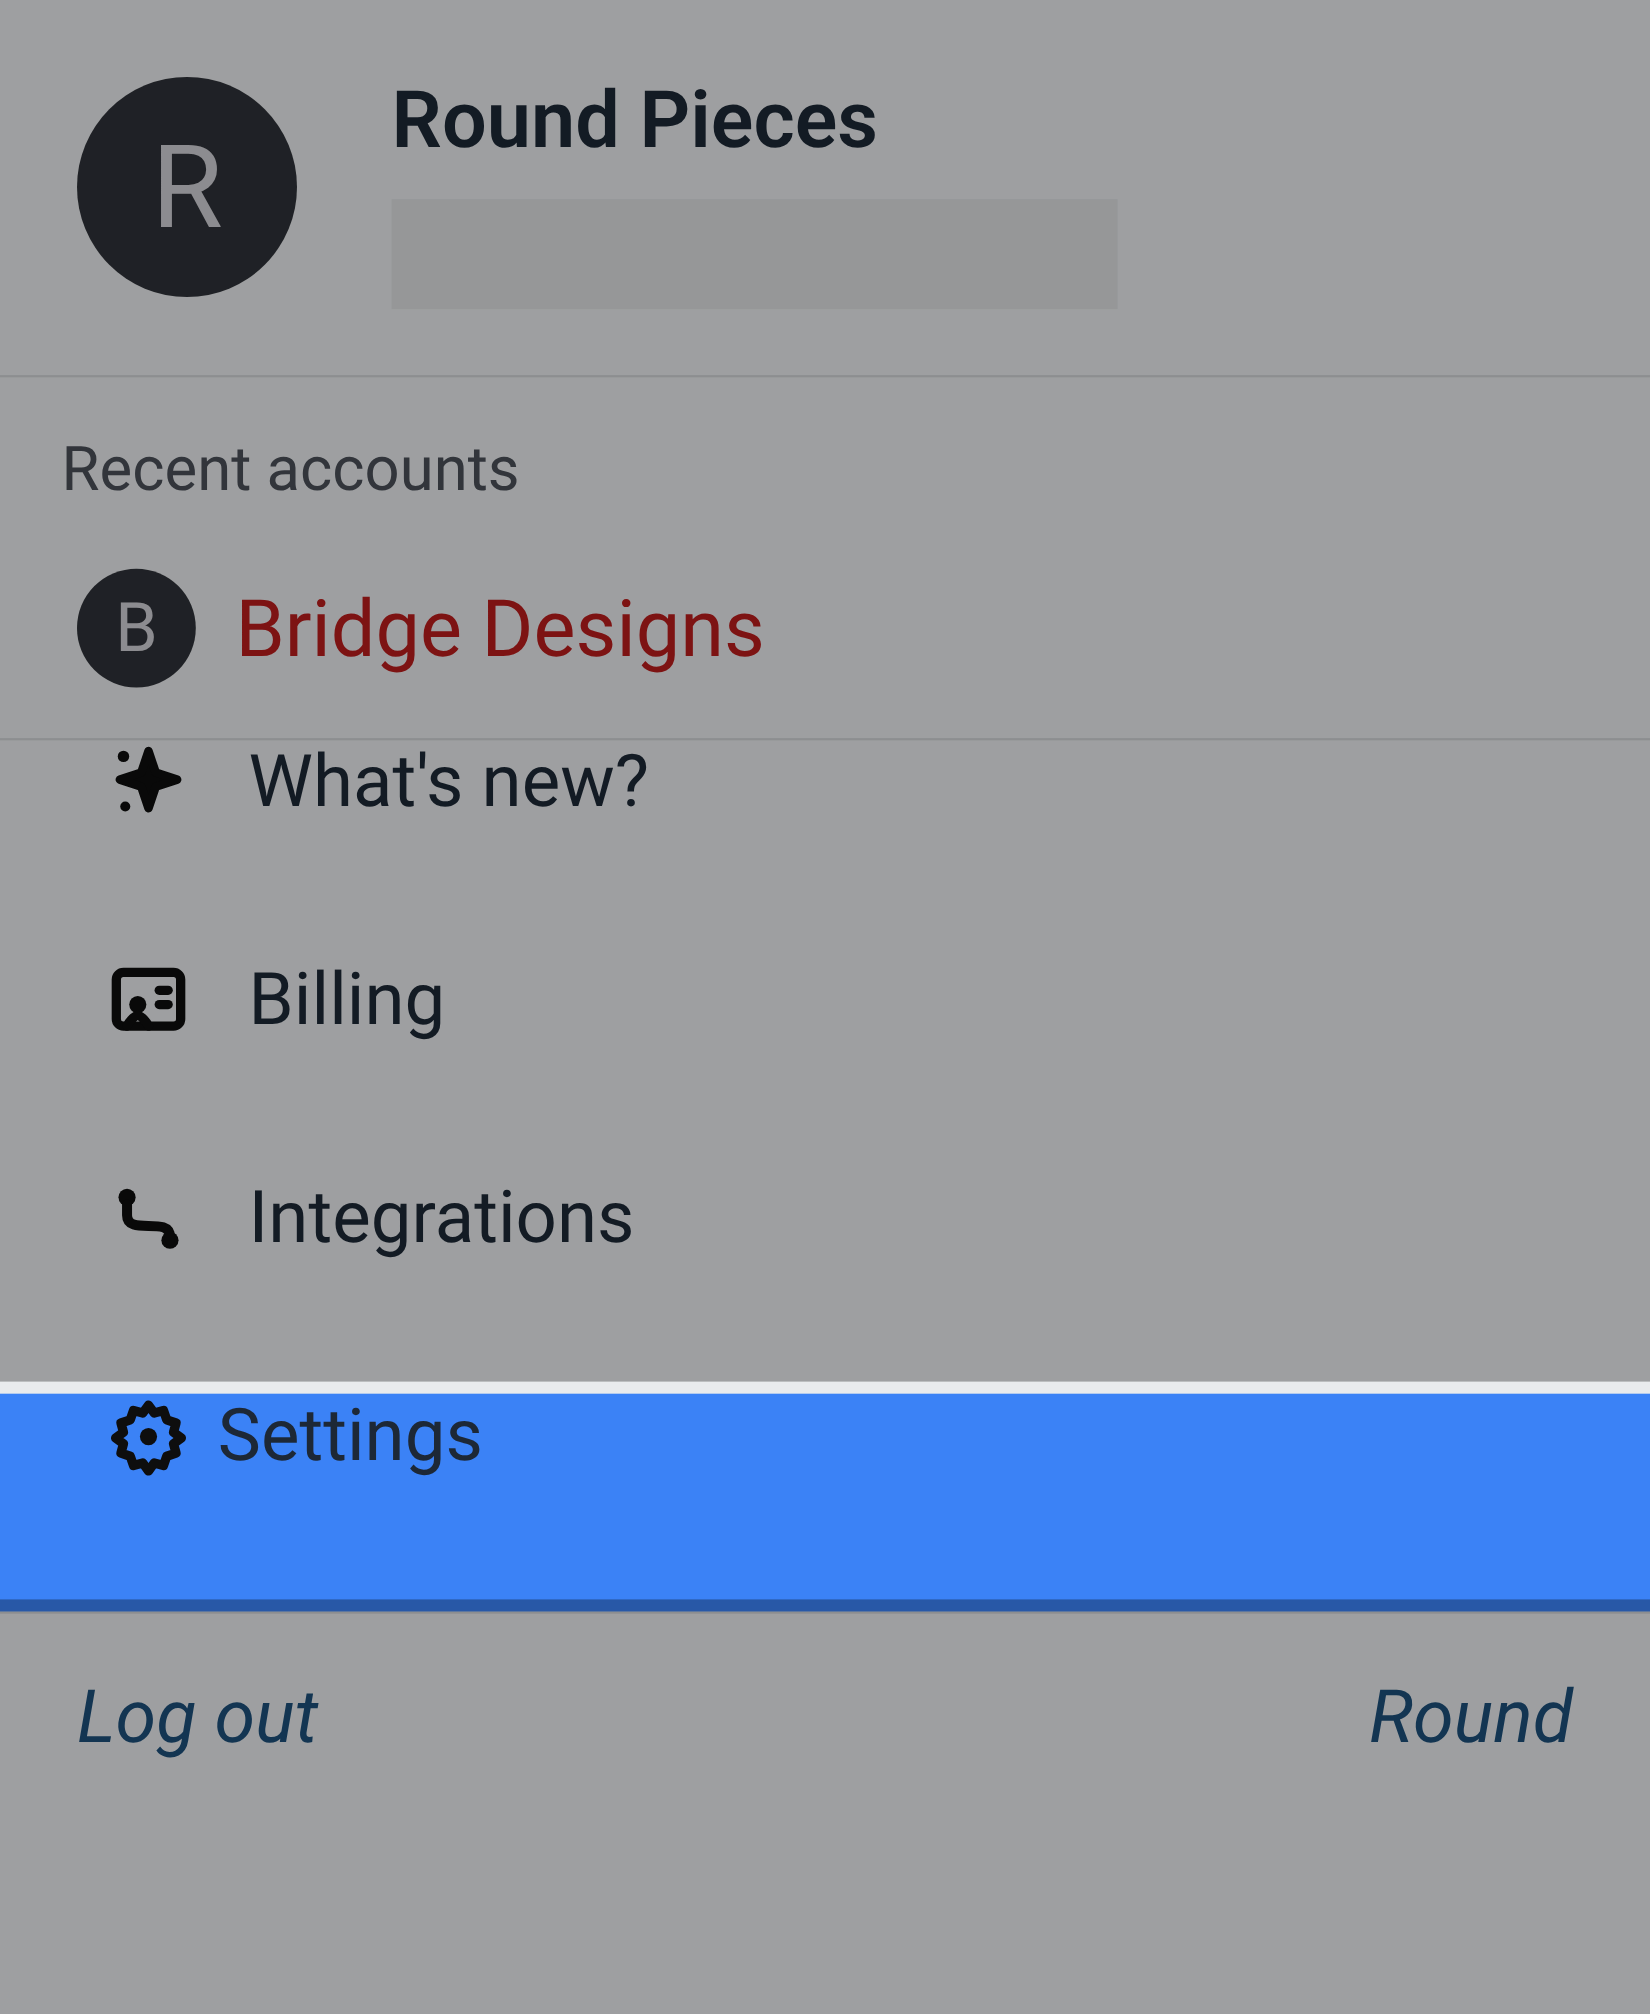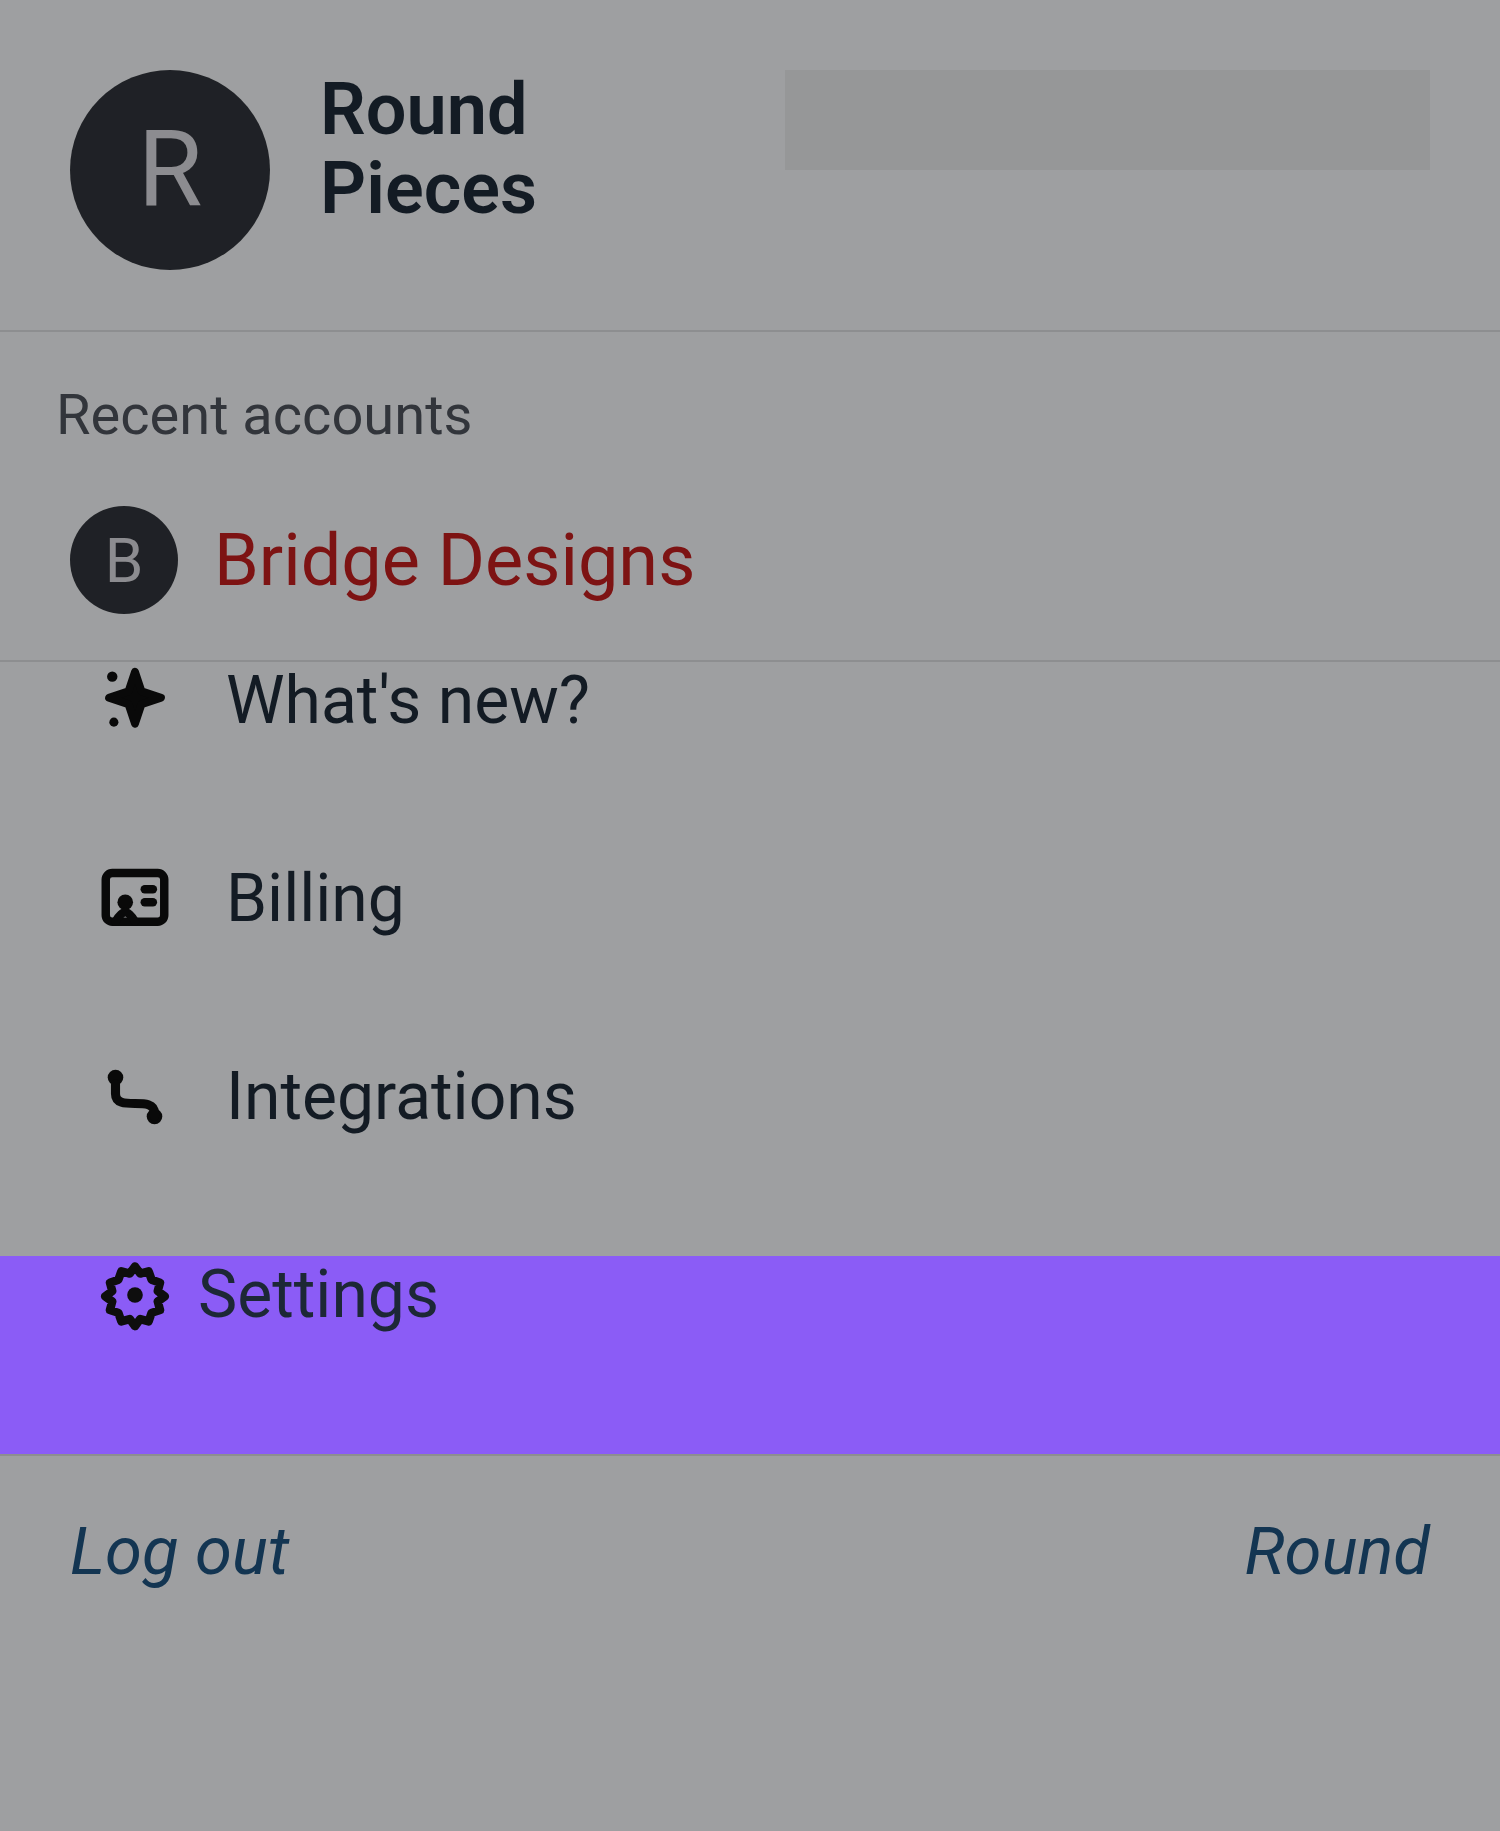--- a/index.html
+++ b/index.html
@@ -40,23 +40,24 @@
       display: flex;
       align-items: center;
       justify-content: center;
       font-size: 105px;
       font-weight: 400;
       flex-shrink: 0;
     }
 
     .profile-text {
       display: flex;
-      flex-direction: row;
+      flex-direction: column;
       gap: 32px;
       min-width: 0;
+      margin-left: 36px;
     }
 
     .profile-name {
       font-size: 72px;
       font-weight: 600;
       color: #1d2836;
       line-height: 1.1;
     }
 
     .profile-placeholder {
@@ -112,21 +113,21 @@
     .menu-item {
       display: flex;
       align-items: flex-start;
       gap: 52px;
       padding: 0 96px;
       height: 198px;
       cursor: pointer;
     }
 
     .menu-item.highlight {
-      background: #8b5cf6;
+      background: #3b82f6;
       gap: 24px;
     }
 
     .menu-icon {
       width: 78px;
       height: 78px;
       display: flex;
       align-items: center;
       justify-content: center;
       flex-shrink: 0;

